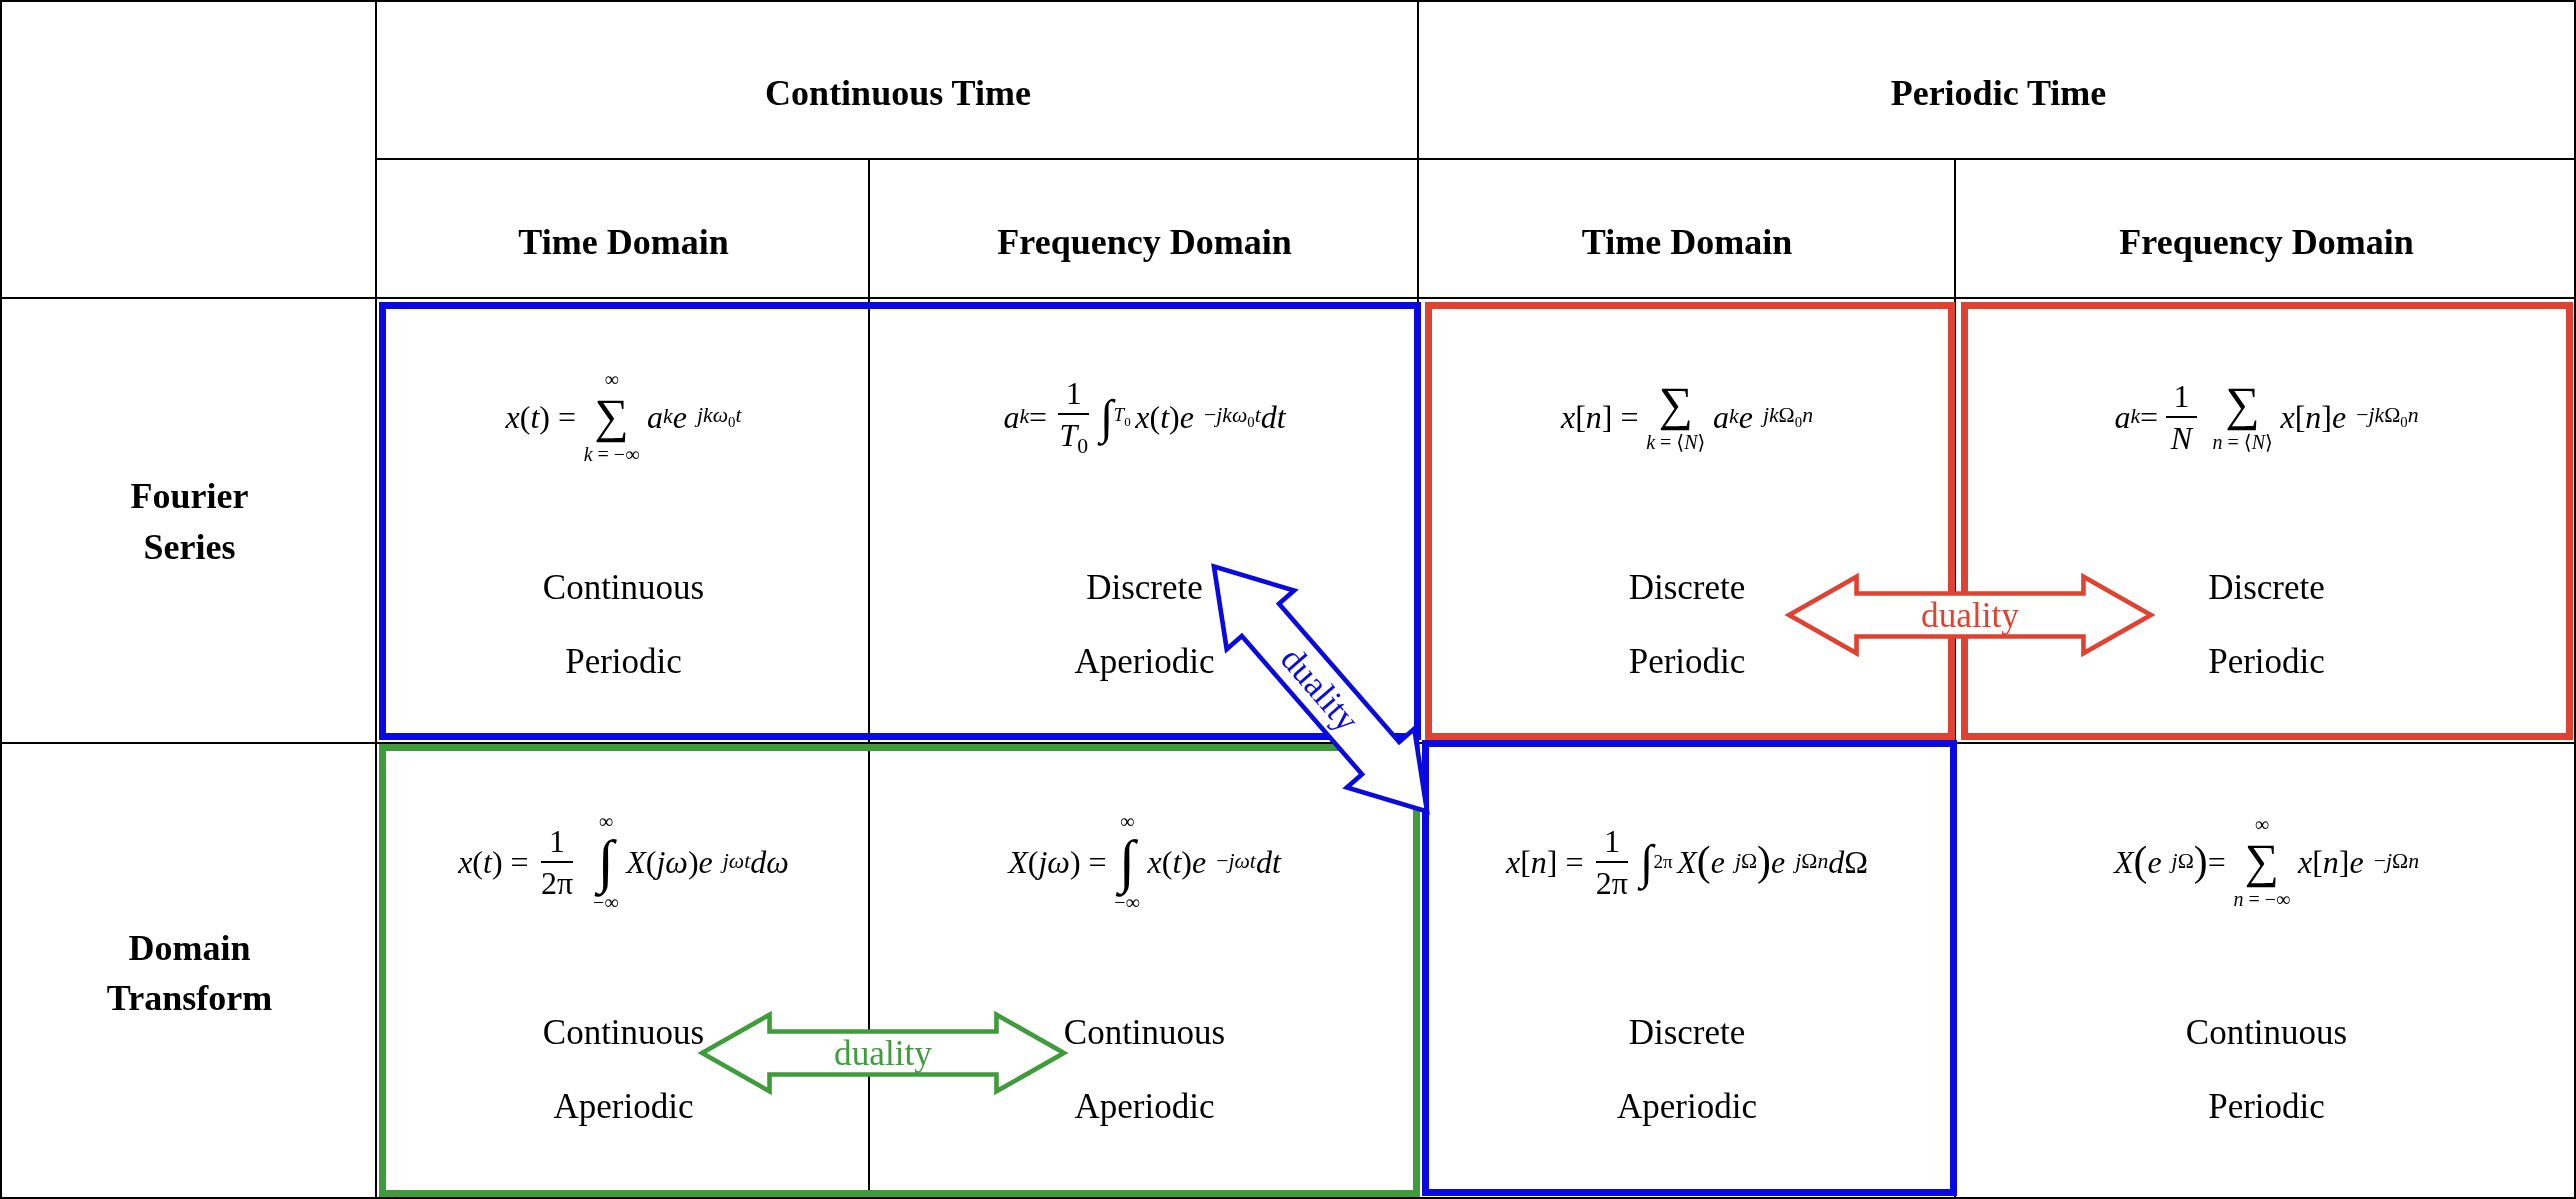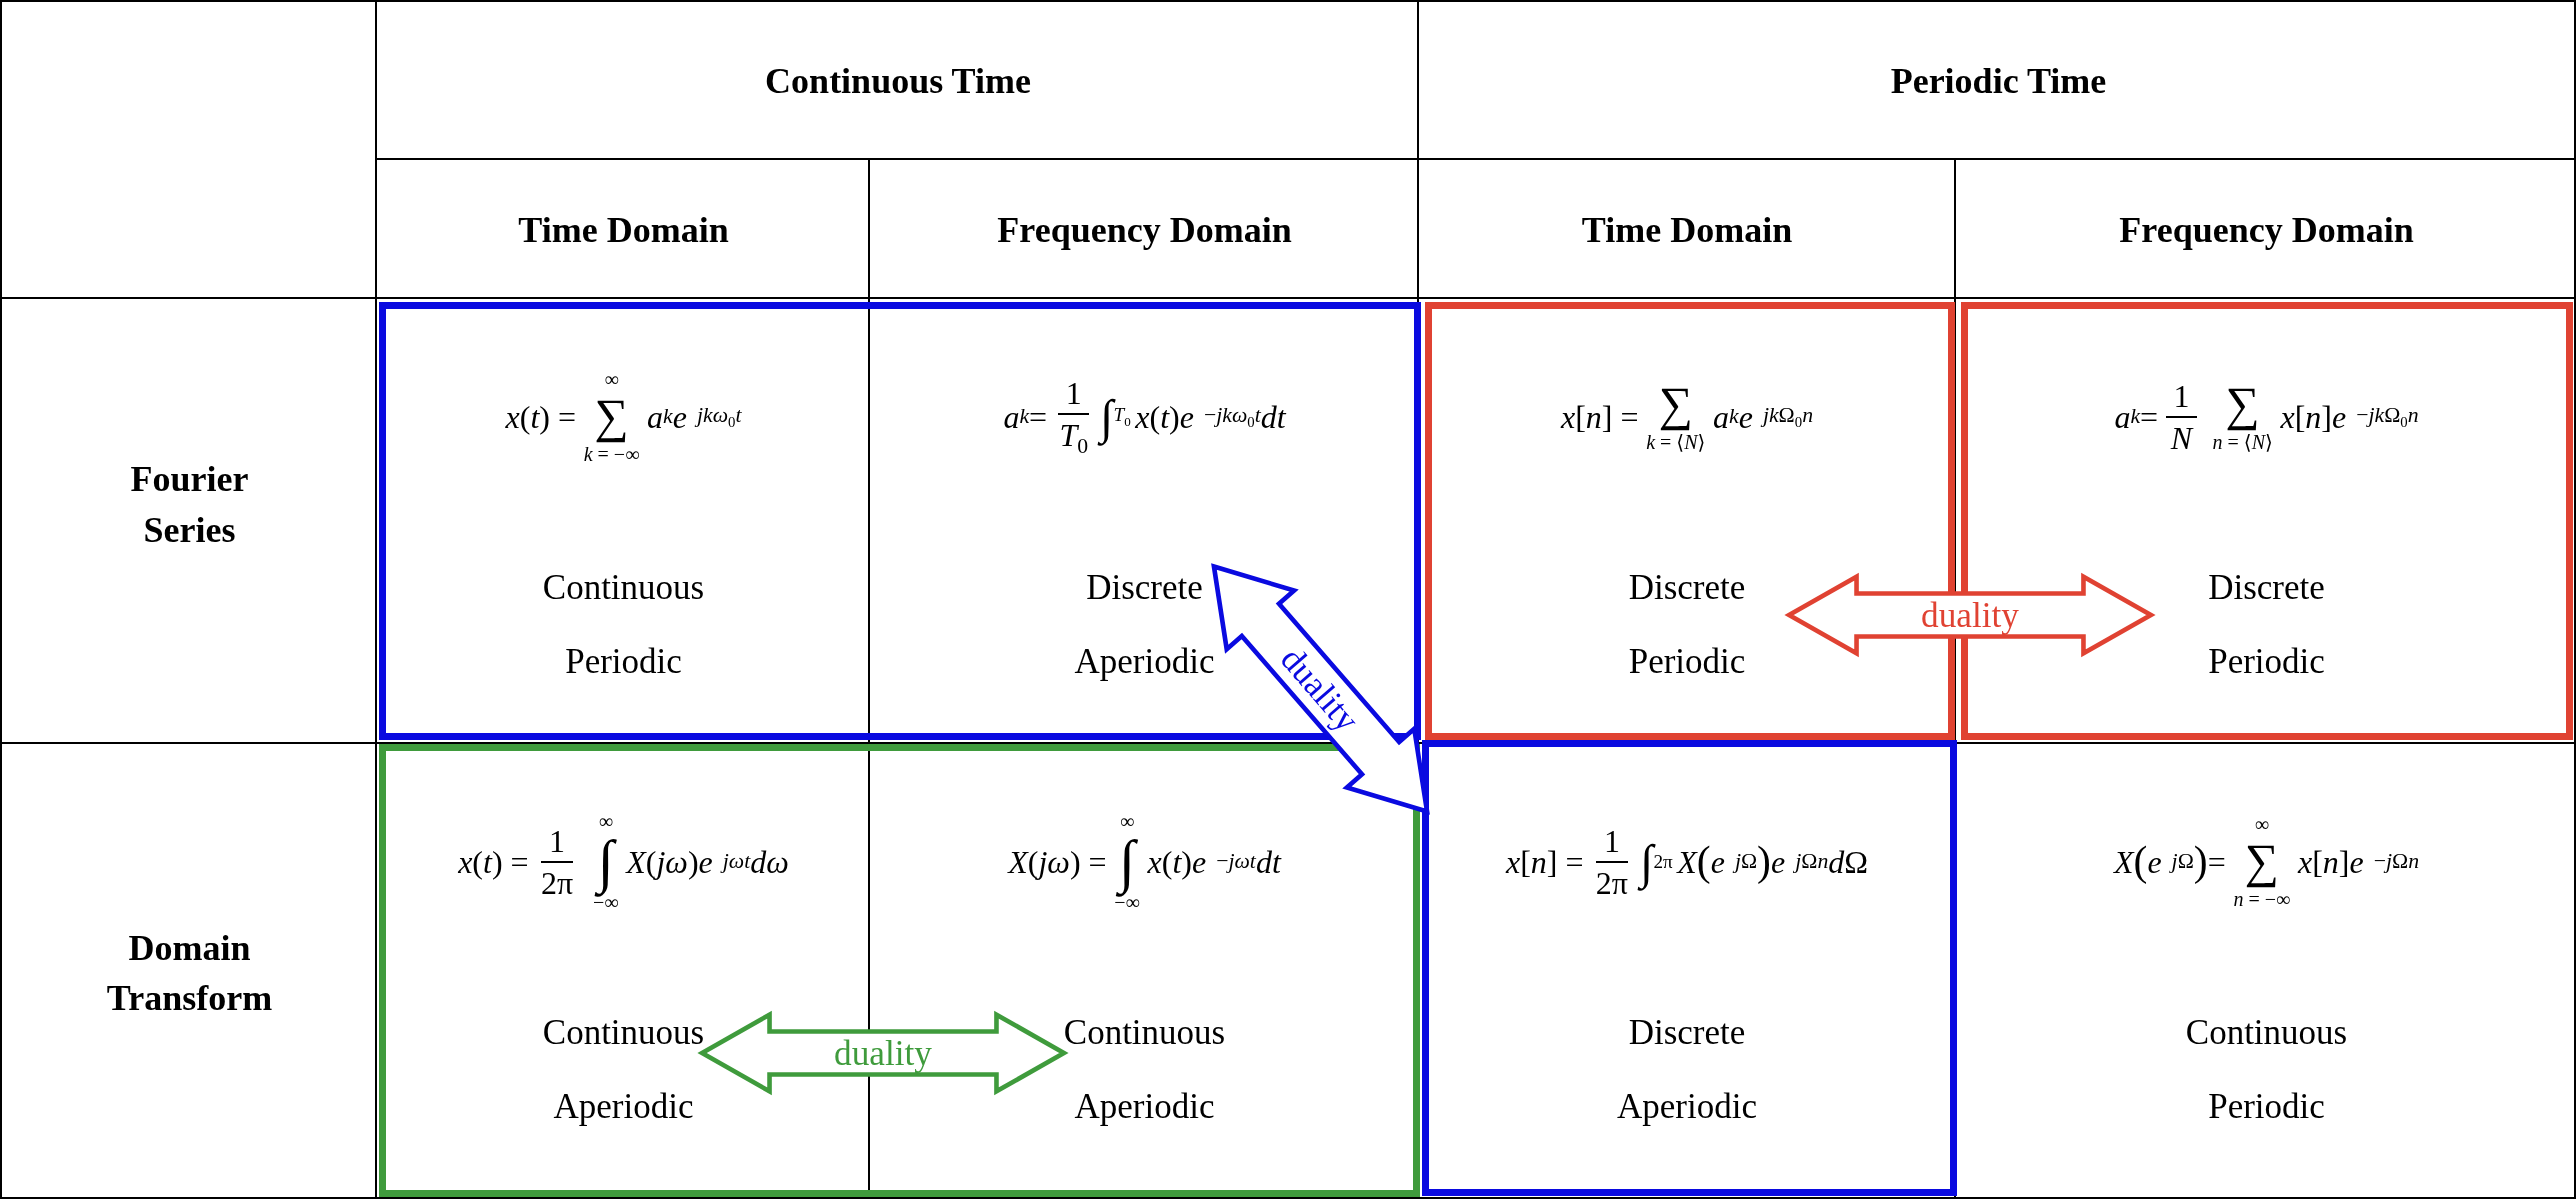--- a/index.html
+++ b/index.html
@@ -19,20 +19,21 @@
   .vline, .hline { position: absolute; background: var(--line, #000); z-index: 1; }
   .vline { width: 2.3px; }
   .hline { height: 2.3px; }
 
   
   .hdr {
     position: absolute;
     display: flex; align-items: center; justify-content: center;
     font-weight: bold; font-size: 36px; text-align: center;
     z-index: 3;
+    margin-top: 12px;
   }
 
   
   .rowlabel {
     position: absolute;
     display: flex; align-items: center; justify-content: center;
     font-weight: bold; font-size: 36px; line-height: 1.4; text-align: center;
     z-index: 3;
   }
   .rowlabel .inner { width: 193px; }
@@ -118,21 +119,21 @@
   <div class="hdr" style="left:868px;top:158px;width:549px;height:139px">
     <span>Frequency Domain</span>
   </div>
   <div class="hdr" style="left:1417px;top:158px;width:536px;height:139px">
     <span>Time Domain</span>
   </div>
   <div class="hdr" style="left:1953px;top:158px;width:623px;height:139px">
     <span>Frequency Domain</span>
   </div>
 
-  <div class="rowlabel" style="left:0;top:280px;width:375px;height:445px">
+  <div class="rowlabel" style="left:0;top:297px;width:375px;height:445px">
     <div class="inner">Fourier Series</div>
   </div>
   <div class="rowlabel" style="left:0;top:742px;width:375px;height:458px">
     <div class="inner">Domain Transform</div>
   </div>
 
   <div class="cell" style="left:375px;top:297px;width:493px;height:445px">
     <div class="formula"><i>x</i>(<i>t</i>) = <span class="bigop">
           <span class="lim">∞</span>
           <span class="op">∑</span>

